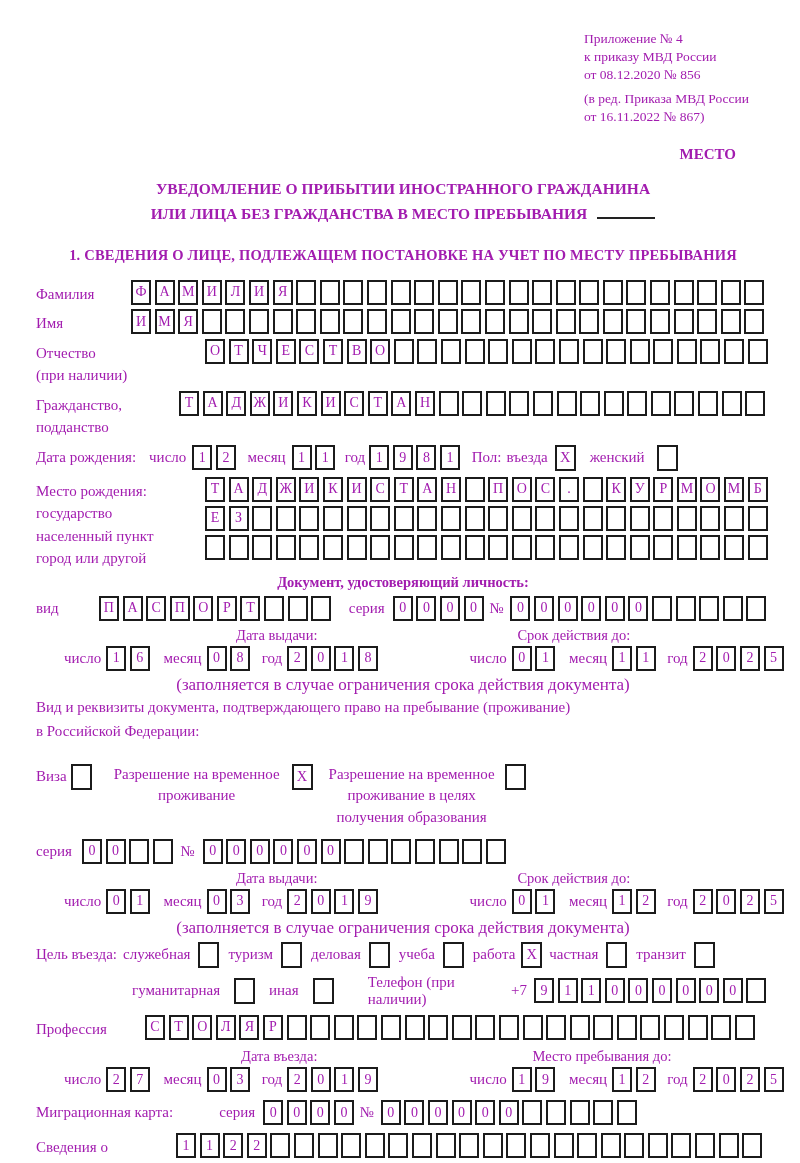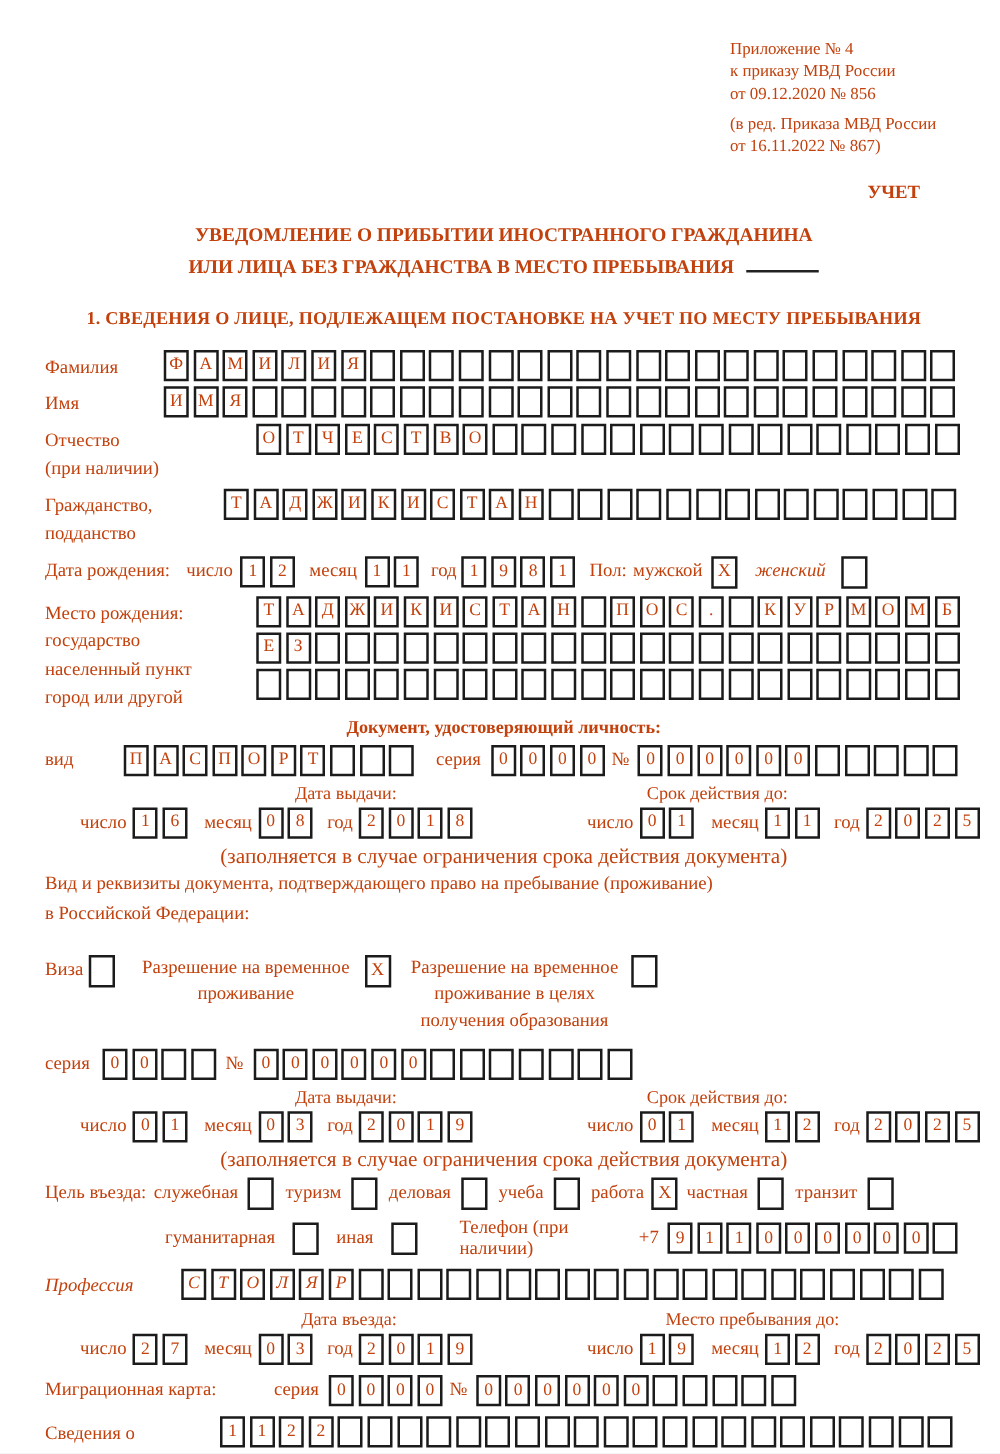--- a/index.html
+++ b/index.html
@@ -1,18 +1,18 @@
 <!DOCTYPE html>
 <html><head>
 <meta charset="utf-8">
 <style>
   html,body { margin:0; padding:0; background:#e8e8e8; }
   .page {
     width:800px; height:1163px; background:#ffffff; margin:0 auto;
-    font-family:"Liberation Serif", serif; color:#c2410c;
+    font-family:"Liberation Serif", serif; color:#a21caf;
     box-sizing:border-box; padding:30px 30px 0 36px; overflow:hidden; position:relative;
     font-size:15px;
   }
   .appendix { margin-left:548px; font-size:13.5px; line-height:1.35; }
   .appendix .gap { height:5px; }
   .form-word { text-align:right; padding-right:34px; font-weight:bold; font-size:15px; margin-top:20px; }
   .title { text-align:center; font-weight:bold; font-size:15.5px; margin-top:14px; line-height:1.6; }
   .blank-line { display:inline-block; width:58px; border-bottom:2px solid #222; height:0.9em; margin-left:10px; }
   .sec-title { text-align:center; font-weight:bold; font-size:14.5px; margin-top:20px; margin-bottom:16px; letter-spacing:0.2px; }
 
@@ -41,27 +41,27 @@
   .stack { line-height:1.5; }
 </style>
 </head>
 <body>
 
 <div class="page">
 
   <div class="appendix">
     <div>Приложение № 4</div>
     <div>к приказу МВД России</div>
-    <div>от 09.12.2020 № 856</div>
+    <div>от 08.12.2020 № 856</div>
     <div class="gap"></div>
     <div>(в ред. Приказа МВД России</div>
     <div>от 16.11.2022 № 867)</div>
   </div>
 
-  <div class="form-word">УЧЕТ</div>
+  <div class="form-word">МЕСТО</div>
 
   <div class="title">
     <div>УВЕДОМЛЕНИЕ О ПРИБЫТИИ ИНОСТРАННОГО ГРАЖДАНИНА</div>
     <div><span>ИЛИ ЛИЦА БЕЗ ГРАЖДАНСТВА В МЕСТО ПРЕБЫВАНИЯ</span><span class="blank-line"></span></div>
   </div>
 
   <div class="sec-title">1. СВЕДЕНИЯ О ЛИЦЕ, ПОДЛЕЖАЩЕМ ПОСТАНОВКЕ НА УЧЕТ ПО МЕСТУ ПРЕБЫВАНИЯ</div>
 
   <div class="crow">
     <div class="lbl w95">Фамилия</div>
@@ -210,23 +210,23 @@
         <span class="cell">1</span>
       </span>
     <span class="t" style="margin:0 4px 0 6px;">год</span>
     <span class="cells">
         <span class="cell">1</span>
         <span class="cell">9</span>
         <span class="cell">8</span>
         <span class="cell">1</span>
       </span>
     <span style="margin-left:8px;">Пол:</span>
-    <span style="margin:0 7px 0 5px;">мужской</span>
+    <span style="margin:0 7px 0 5px;">въезда</span>
     <span class="cb">X</span>
-    <span style="margin:0 12px 0 14px;font-style:italic;">женский</span>
+    <span style="margin:0 12px 0 14px;">женский</span>
     <span class="cb"></span>
   </div>
 
   <div class="crow" style="margin-top:6px;">
     <div class="lbl w169 stack">
       <div>Место рождения:</div>
       <div>государство</div>
       <div>населенный пункт</div>
       <div>город или другой</div>
     </div>
@@ -525,21 +525,21 @@
         <span class="cell">0</span>
         <span class="cell">0</span>
         <span class="cell">0</span>
         <span class="cell">0</span>
         <span class="cell">0</span>
         <span class="cell">0</span>
         <span class="cell"></span>
       </span>
   </div>
 
-  <div class="crow" style="margin-top:7px;font-style:italic;">
+  <div class="crow" style="margin-top:7px;">
     <div class="lbl w109">Профессия</div>
     <div class="cells">
         <span class="cell">С</span>
         <span class="cell">Т</span>
         <span class="cell">О</span>
         <span class="cell">Л</span>
         <span class="cell">Я</span>
         <span class="cell">Р</span>
         <span class="cell"></span>
         <span class="cell"></span>

